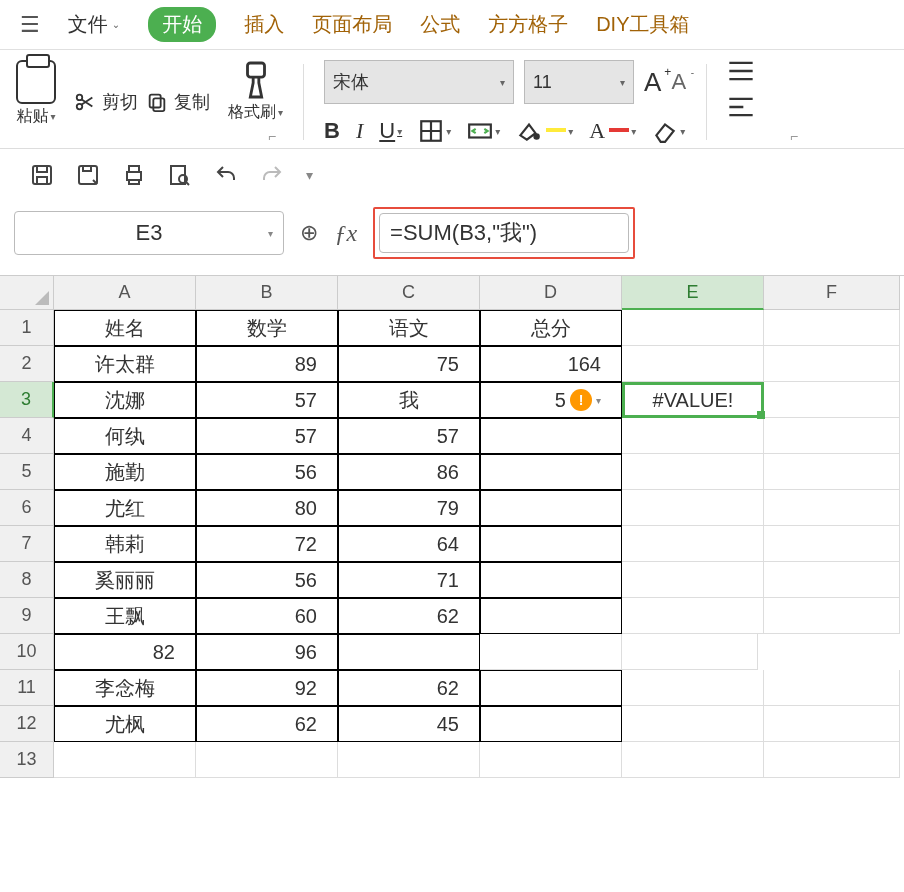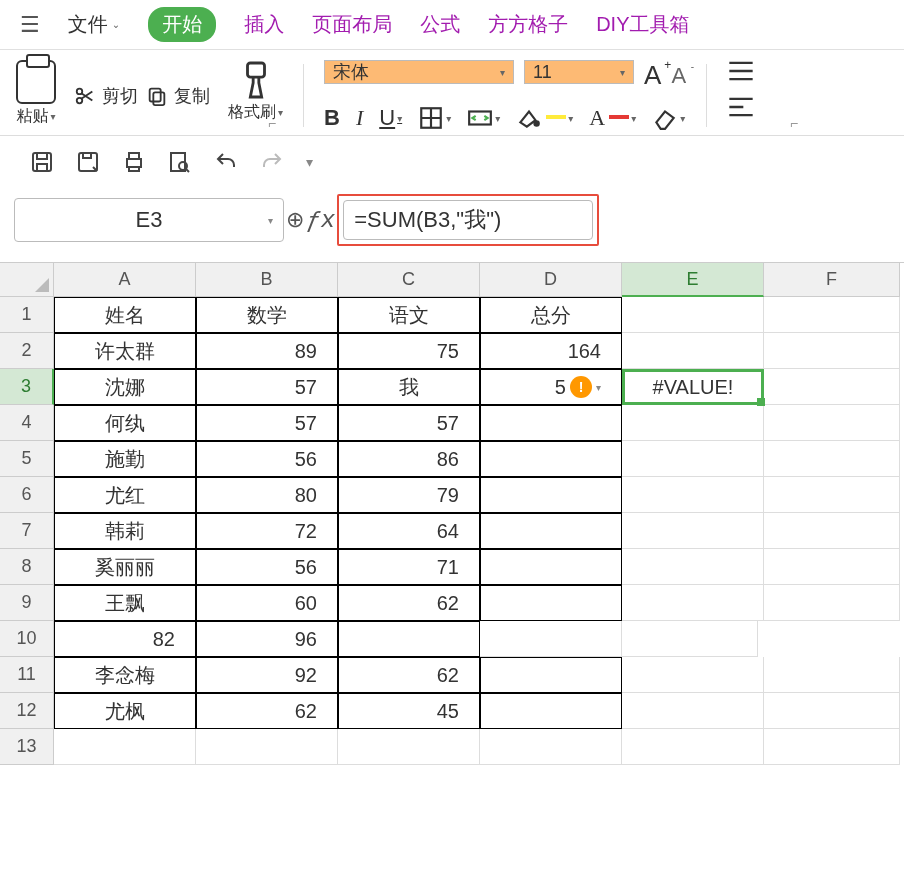--- a/index.html
+++ b/index.html
@@ -3,38 +3,38 @@
 <meta charset="utf-8">
 <style>
 *{margin:0;padding:0;box-sizing:border-box;font-family:"Microsoft YaHei",sans-serif}
 body{background:#fff;width:904px;height:892px;overflow:hidden;color:#333}
 
 
 .menubar{display:flex;align-items:center;height:50px;padding:0 20px;gap:28px;border-bottom:1px solid #e0e0e0}
 .menubar .hamburger{font-size:22px;color:#555}
 .menubar .file{display:flex;align-items:center;gap:4px;font-size:20px;color:#333}
 .menubar .start{background:#4caf50;color:#fff;padding:4px 14px;border-radius:16px;font-size:20px}
-.menubar .item{font-size:20px;color:#a21caf}
+.menubar .item{font-size:20px;color:#a16207}
 
 
 .ribbon{display:flex;padding:10px 16px 4px;gap:18px;border-bottom:1px solid #ddd;position:relative}
 .ribbon-sep{width:1px;background:#ddd;align-self:stretch;margin:4px 2px}
 .paste-big{display:flex;flex-direction:column;align-items:center;gap:2px}
 .paste-big .icon{width:40px;height:44px;border:2px solid #333;border-radius:6px;position:relative}
 .paste-big .icon::before{content:"";position:absolute;top:-8px;left:8px;width:20px;height:10px;border:2px solid #333;border-radius:3px;background:#fff}
 .paste-big .lbl{font-size:16px;display:flex;align-items:center;gap:2px}
 .clip-actions{display:flex;flex-direction:row;gap:8px;font-size:18px;color:#333}
 .clip-actions .row{display:flex;align-items:center;gap:6px}
 .clip-actions svg{width:22px;height:22px}
 .brush{display:flex;flex-direction:column;align-items:center;gap:2px}
 .brush svg{width:34px;height:40px}
 .brush .lbl{font-size:16px;display:flex;align-items:center;gap:2px}
 
 .font-row{display:flex;gap:10px;margin-bottom:14px}
-.font-sel,.size-sel{border:1px solid #bbb;height:24px;display:flex;align-items:center;justify-content:space-between;padding:0 8px;font-size:18px;background:#fdba74}
+.font-sel,.size-sel{border:1px solid #bbb;height:44px;display:flex;align-items:center;justify-content:space-between;padding:0 8px;font-size:18px;background:#e5e5e5}
 .font-sel{width:190px}
 .size-sel{width:110px}
 .aa{display:flex;gap:10px;align-items:center}
 .aa .big{font-size:26px;position:relative}
 .aa .big sup{font-size:12px;position:absolute;top:-2px;right:-10px}
 .aa .small{font-size:22px;color:#666;position:relative}
 .aa .small sup{font-size:10px;position:absolute;top:-2px;right:-8px}
 
 .format-row{display:flex;gap:16px;align-items:center;font-size:22px}
 .format-row .btn{display:flex;align-items:center;gap:2px}
@@ -47,25 +47,25 @@
 .align-col svg{width:28px;height:22px}
 
 .corner-mark{position:absolute;bottom:4px;font-size:14px;color:#999}
 
 
 .qat{display:flex;align-items:center;gap:22px;padding:14px 30px;font-size:20px;color:#444}
 .qat svg{width:24px;height:24px}
 .qat .chev{font-size:14px;color:#888}
 
 
-.fbar{display:flex;align-items:center;gap:2px;padding:6px 14px 16px}
+.fbar{display:flex;align-items:center;gap:16px;padding:6px 14px 16px}
 .namebox{width:270px;height:44px;border:1px solid #bbb;border-radius:4px;display:flex;align-items:center;justify-content:center;font-size:22px;position:relative;background:#fff}
 .namebox .dd{position:absolute;right:10px;font-size:10px;color:#888}
 .zoom-icon{font-size:22px;color:#555}
-.fx{font-style:italic;font-family:Liberation Mono, monospace;font-size:24px;color:#555}
+.fx{font-style:italic;font-family:Liberation Serif, serif;font-size:24px;color:#555}
 .formula-wrap{border:2px solid #e74c3c;padding:4px;border-radius:2px}
 .formula-input{width:250px;height:40px;border:1px solid #bbb;border-radius:4px;padding:0 10px;font-size:22px;font-family:"Courier New",monospace;display:flex;align-items:center;background:#fff}
 
 
 .sheet{border-top:1px solid #ccc}
 .hdr-row{display:flex}
 .corner{width:54px;height:34px;background:#f0f0f0;border-right:1px solid #ccc;border-bottom:1px solid #ccc;position:relative}
 .corner::after{content:"";position:absolute;right:4px;bottom:4px;border-left:14px solid transparent;border-bottom:14px solid #bbb}
 .col-h{height:34px;background:#f0f0f0;border-right:1px solid #ccc;border-bottom:1px solid #ccc;display:flex;align-items:center;justify-content:center;font-size:18px;color:#555}
 .col-h.sel{background:#d4e8d4;color:#2e7d32;border-bottom:2px solid #4caf50}

